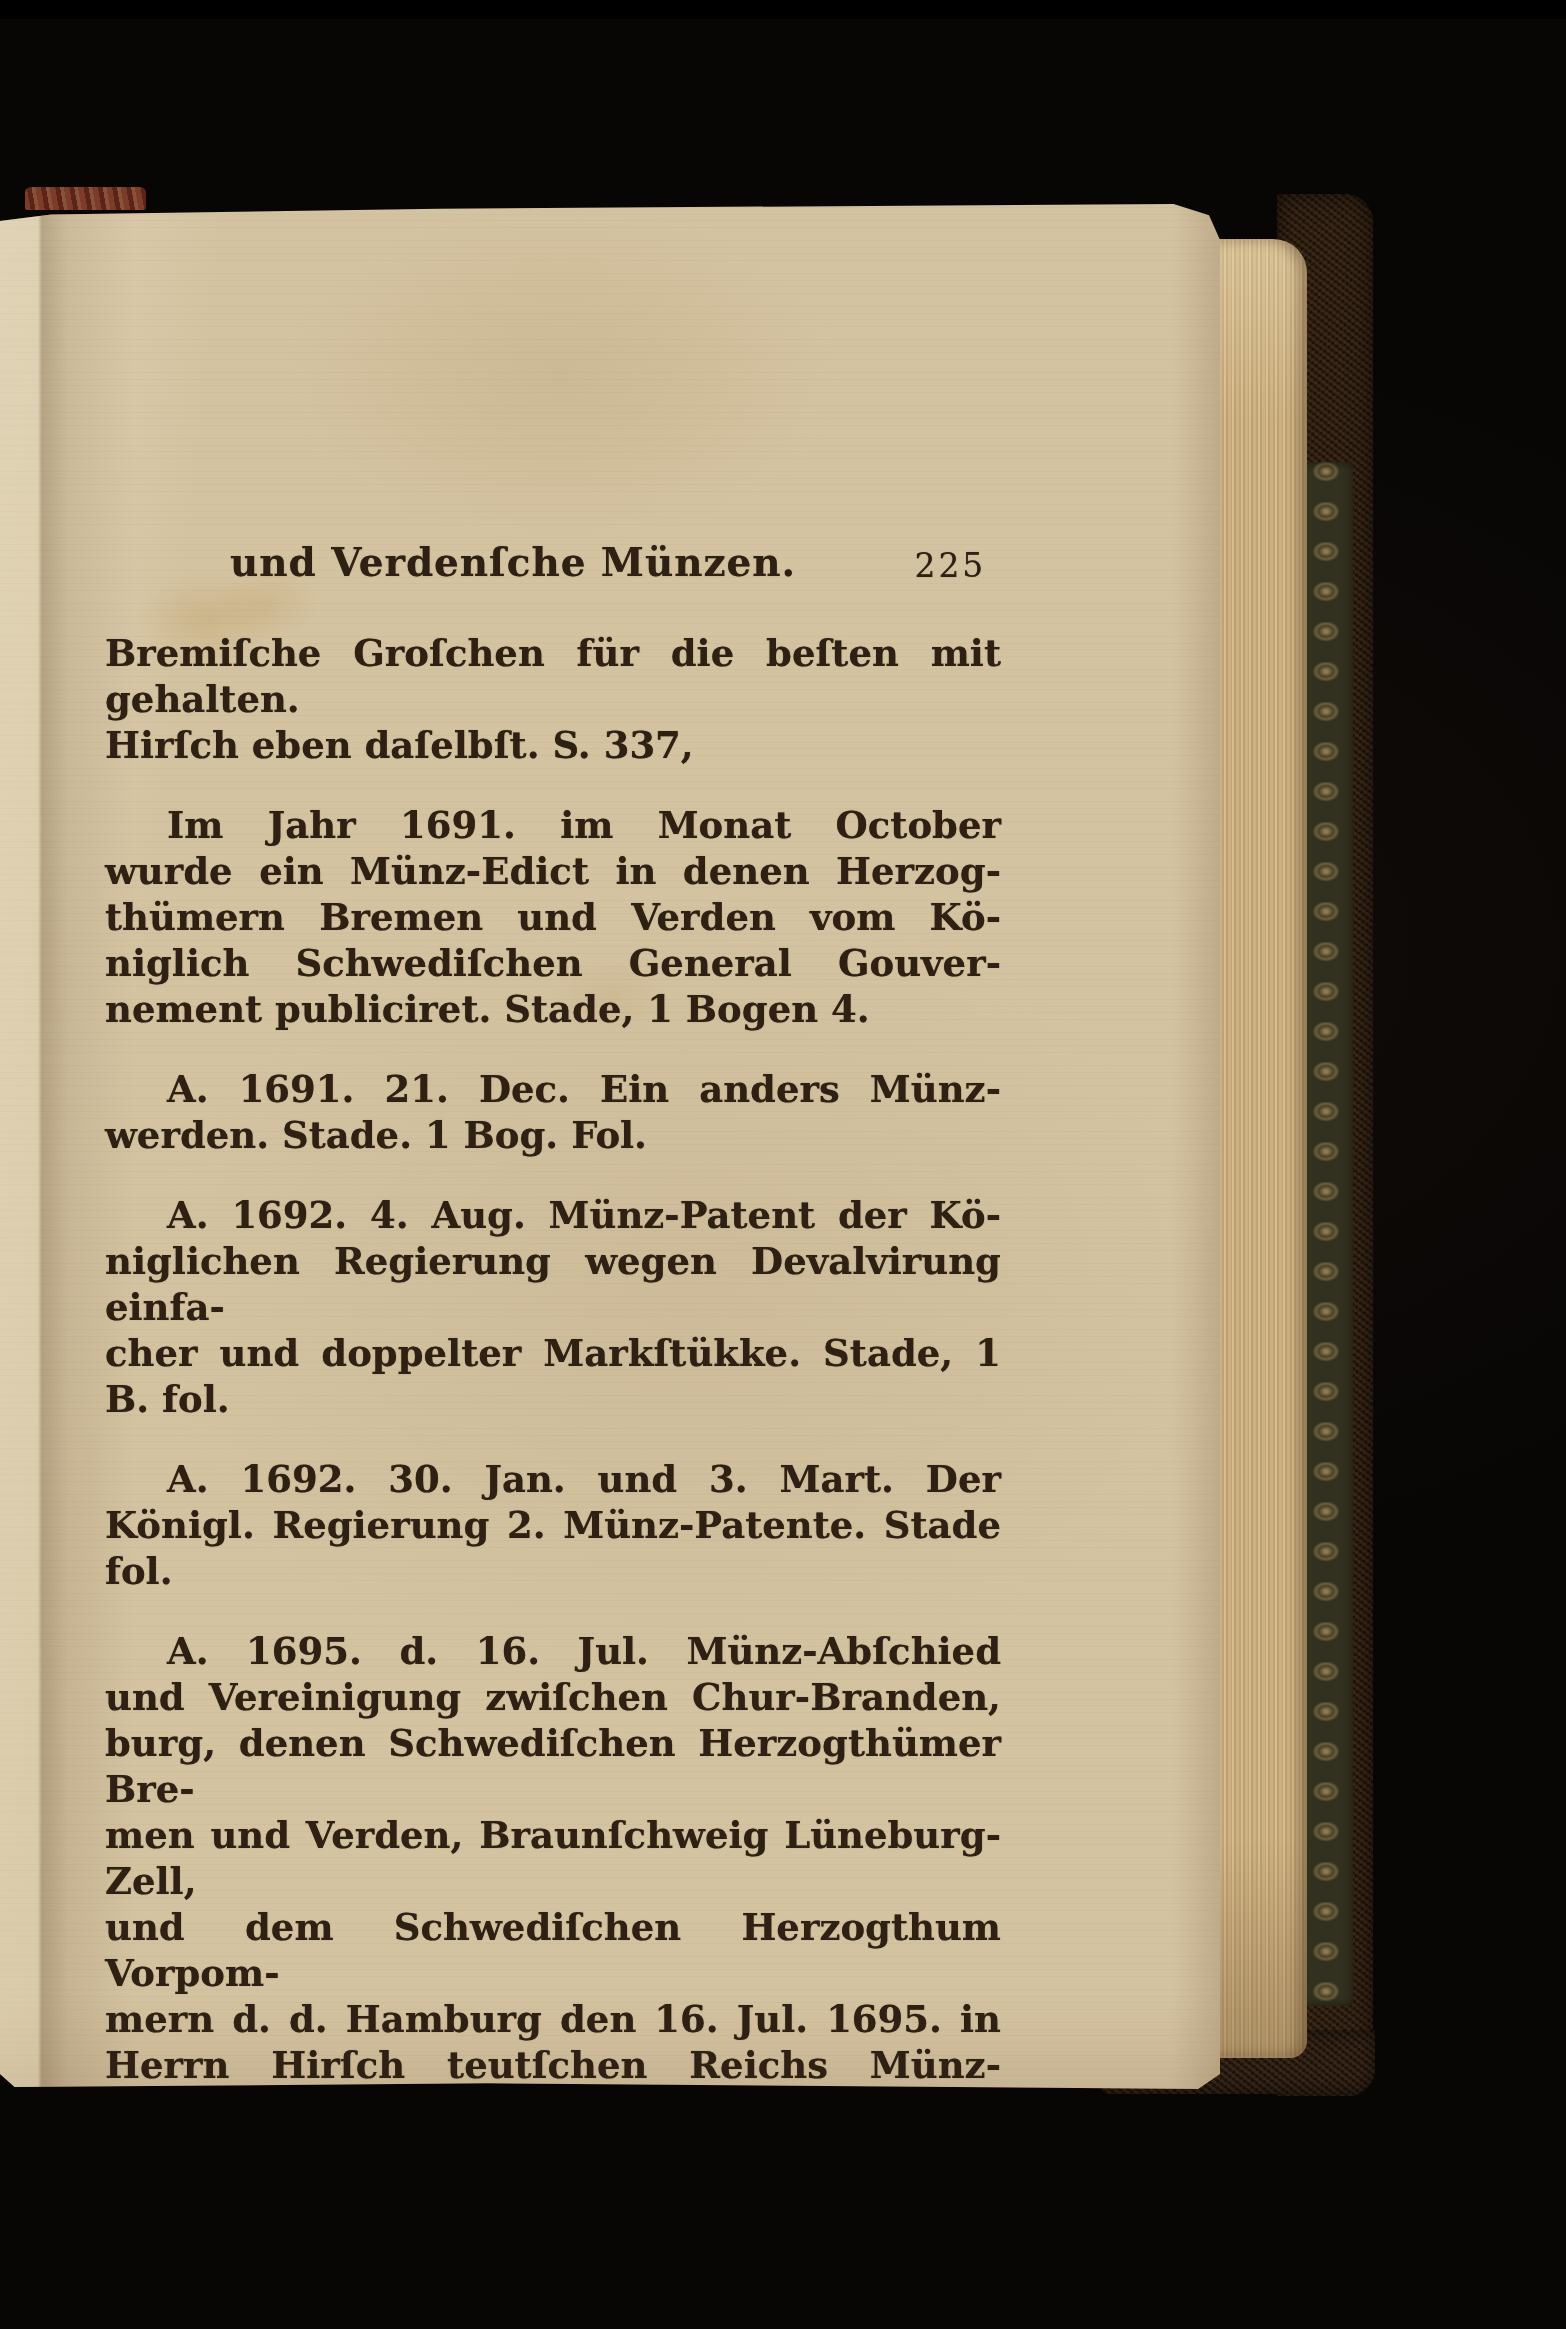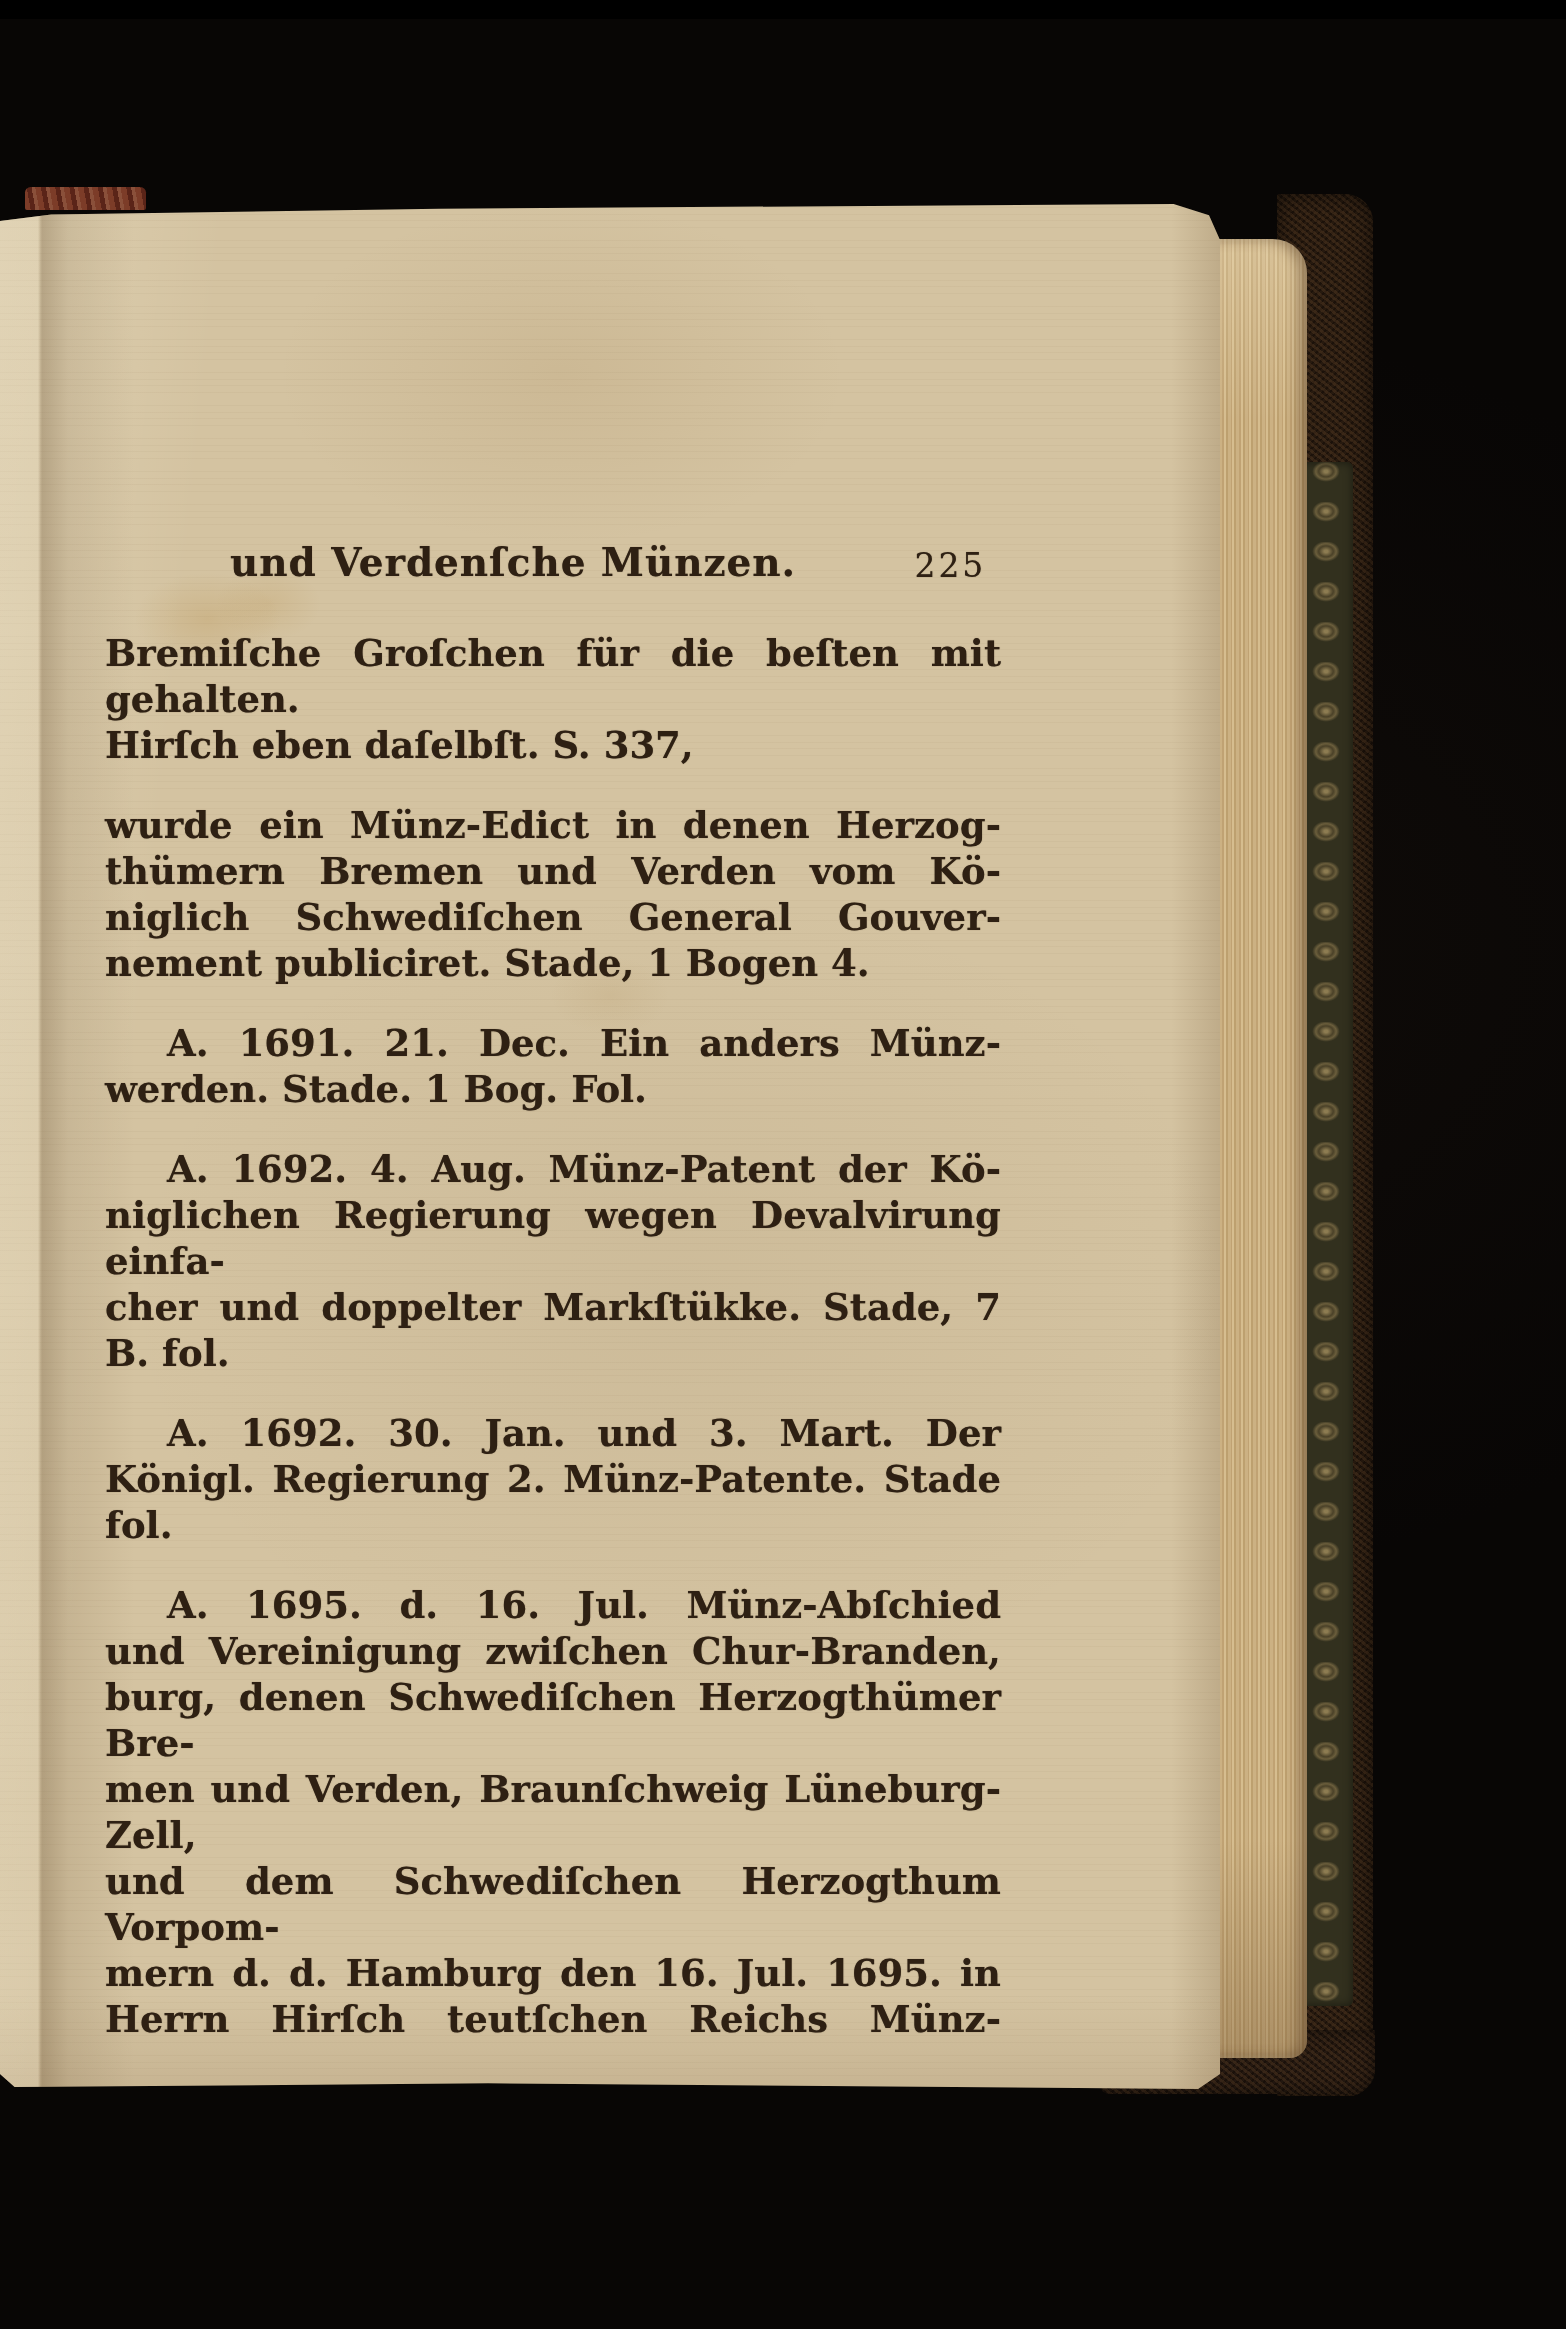--- a/index.html
+++ b/index.html
@@ -136,33 +136,34 @@
         <span class="title">und Verdenſche Münzen.</span>
         <span class="pageno">225</span>
       </div>
 
       <div class="text-body">
           <div class="para">
             <div class="line">Bremiſche Groſchen für die beſten mit gehalten.</div>
             <div class="line last">Hirſch eben daſelbſt. S. 337,</div>
           </div>
           <div class="para">
+            <div class="line indent">Im Jahr 1691. im Monat October</div>
             <div class="line">wurde ein Münz-Edict in denen Herzog-</div>
             <div class="line">thümern Bremen und Verden vom Kö-</div>
             <div class="line">niglich Schwediſchen General Gouver-</div>
             <div class="line last">nement publiciret. Stade, 1 Bogen 4.</div>
           </div>
           <div class="para">
             <div class="line indent">A. 1691. 21. Dec. Ein anders Münz-</div>
             <div class="line last">werden. Stade. 1 Bog. Fol.</div>
           </div>
           <div class="para">
             <div class="line indent">A. 1692. 4. Aug. Münz-Patent der Kö-</div>
             <div class="line">niglichen Regierung wegen Devalvirung einfa-</div>
-            <div class="line last">cher und doppelter Markſtükke. Stade, 7 B. fol.</div>
+            <div class="line last">cher und doppelter Markſtükke. Stade, 1 B. fol.</div>
           </div>
           <div class="para">
             <div class="line indent">A. 1692. 30. Jan. und 3. Mart. Der</div>
             <div class="line last">Königl. Regierung 2. Münz-Patente. Stade fol.</div>
           </div>
           <div class="para">
             <div class="line indent">A. 1695. d. 16. Jul. Münz-Abſchied</div>
             <div class="line">und Vereinigung zwiſchen Chur-Branden,</div>
             <div class="line">burg, denen Schwediſchen Herzogthümer Bre-</div>
             <div class="line">men und Verden, Braunſchweig Lüneburg-Zell,</div>

